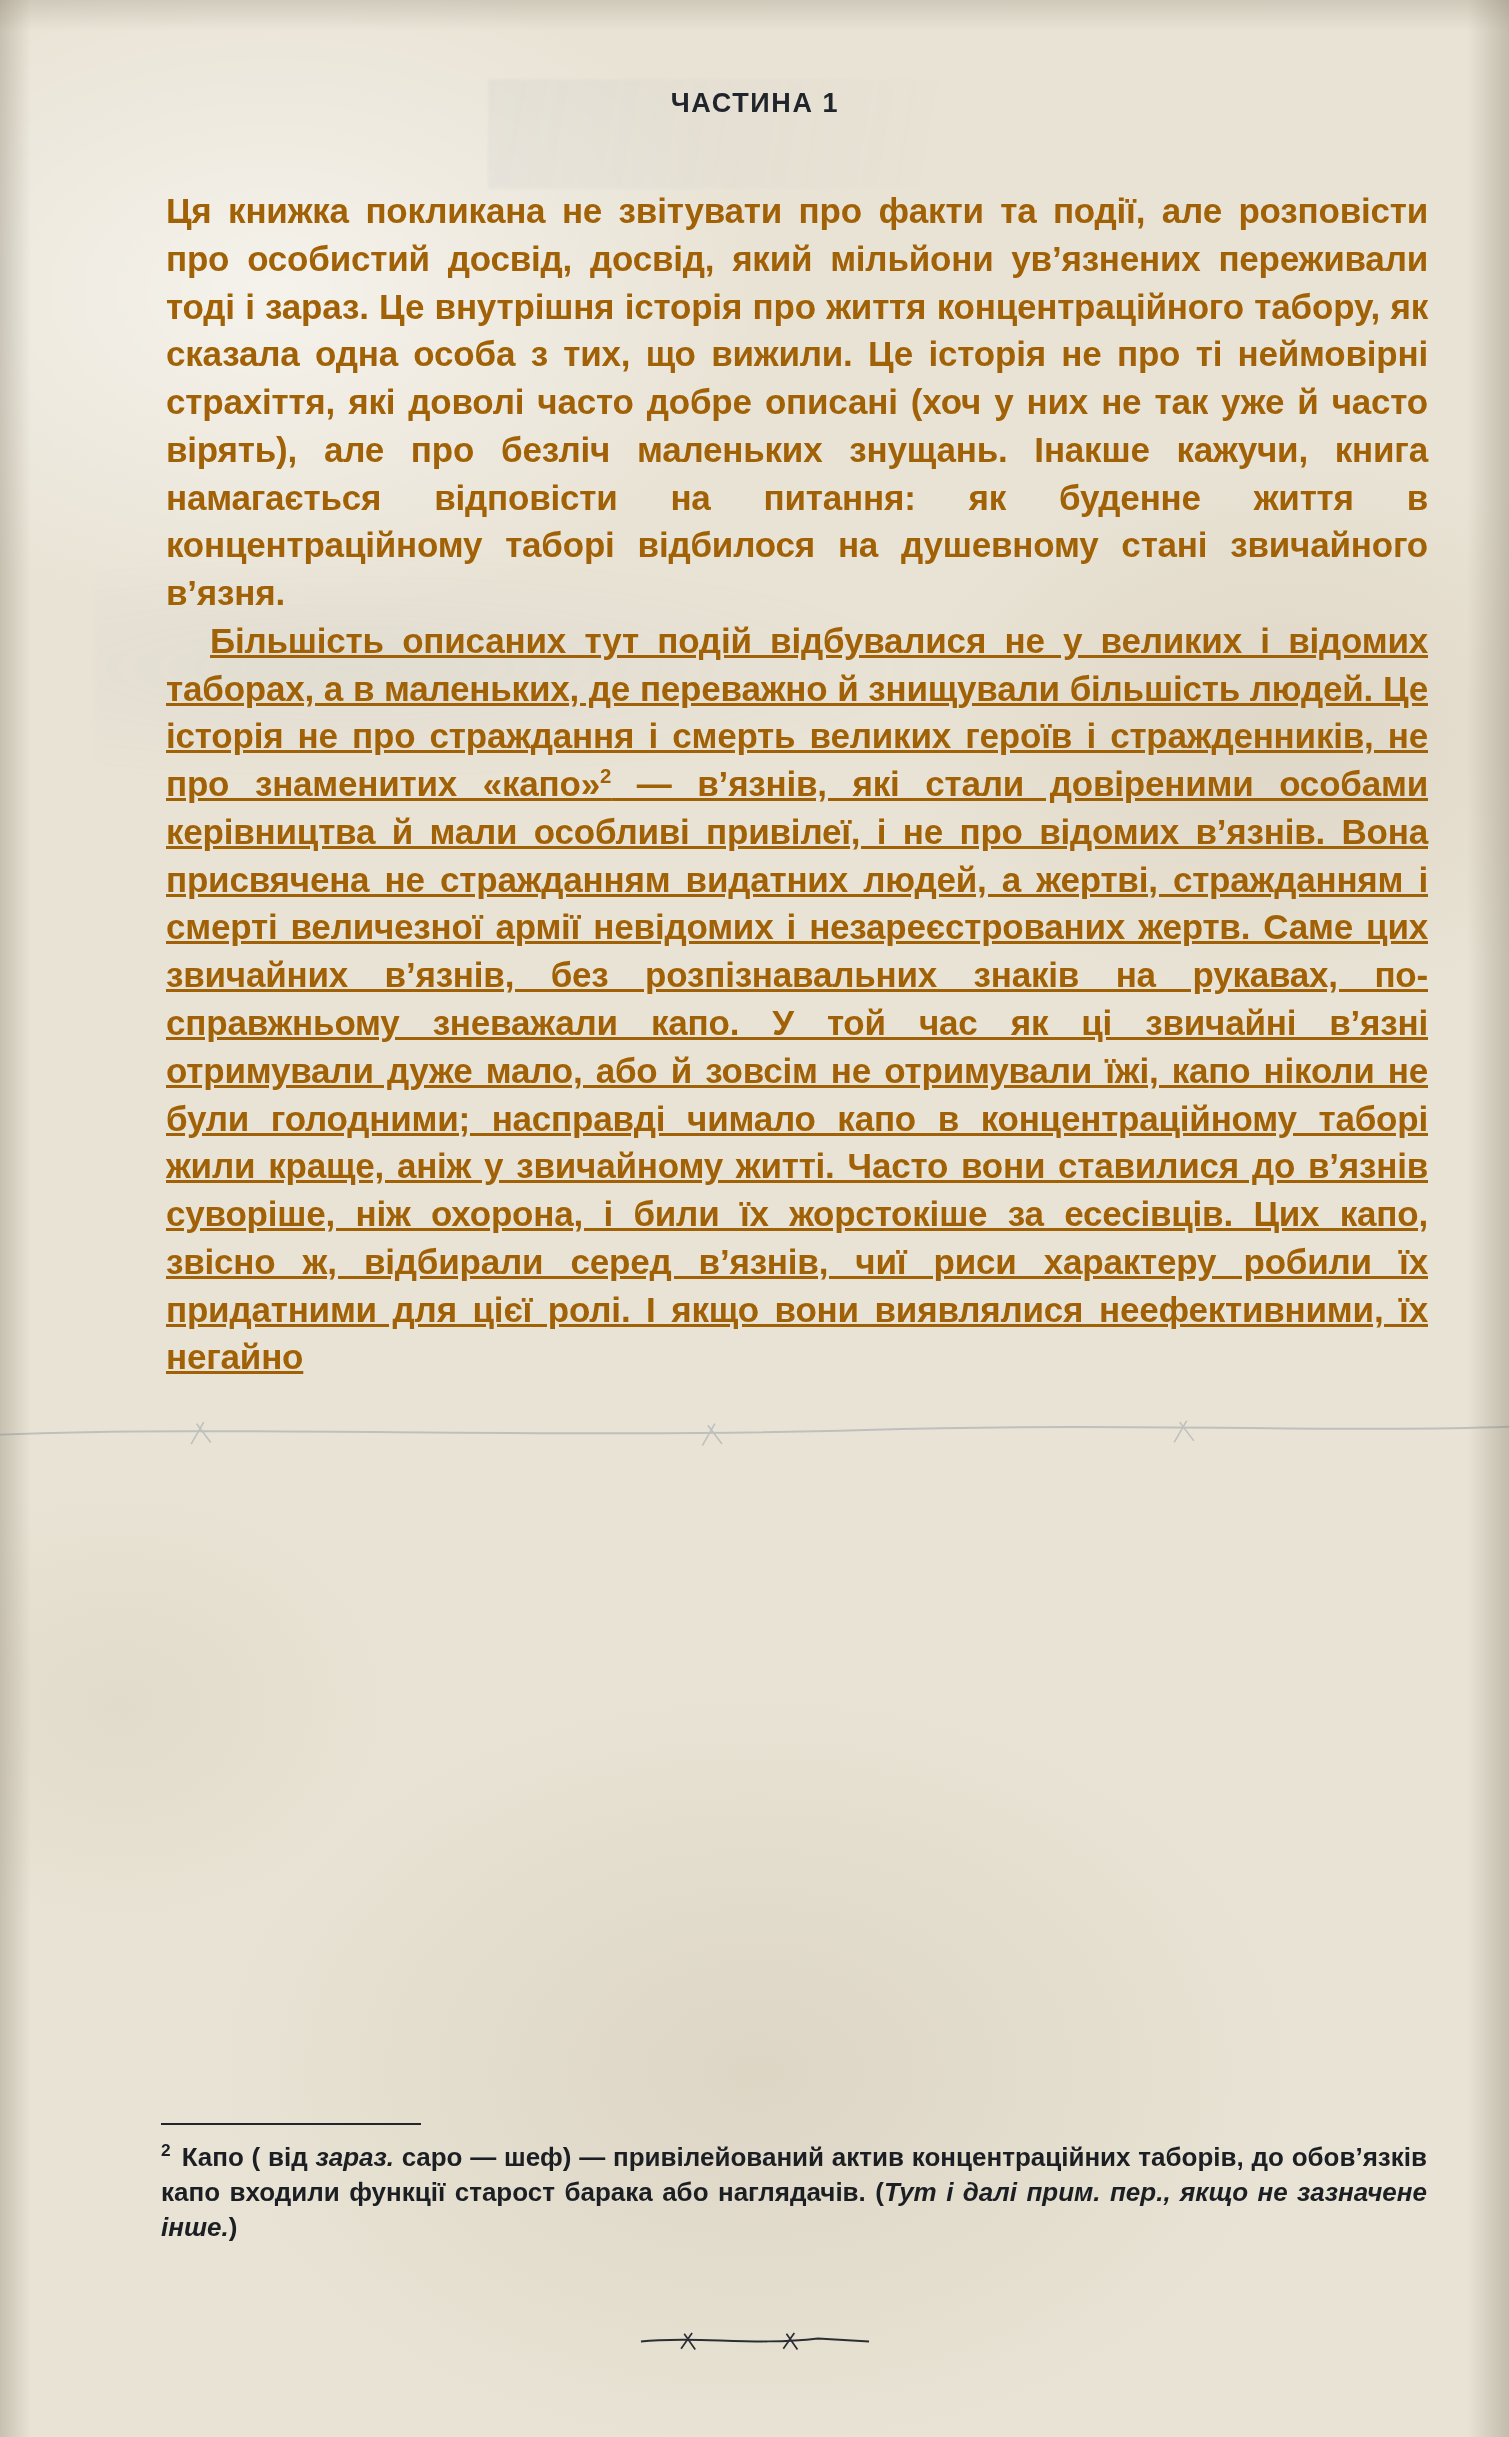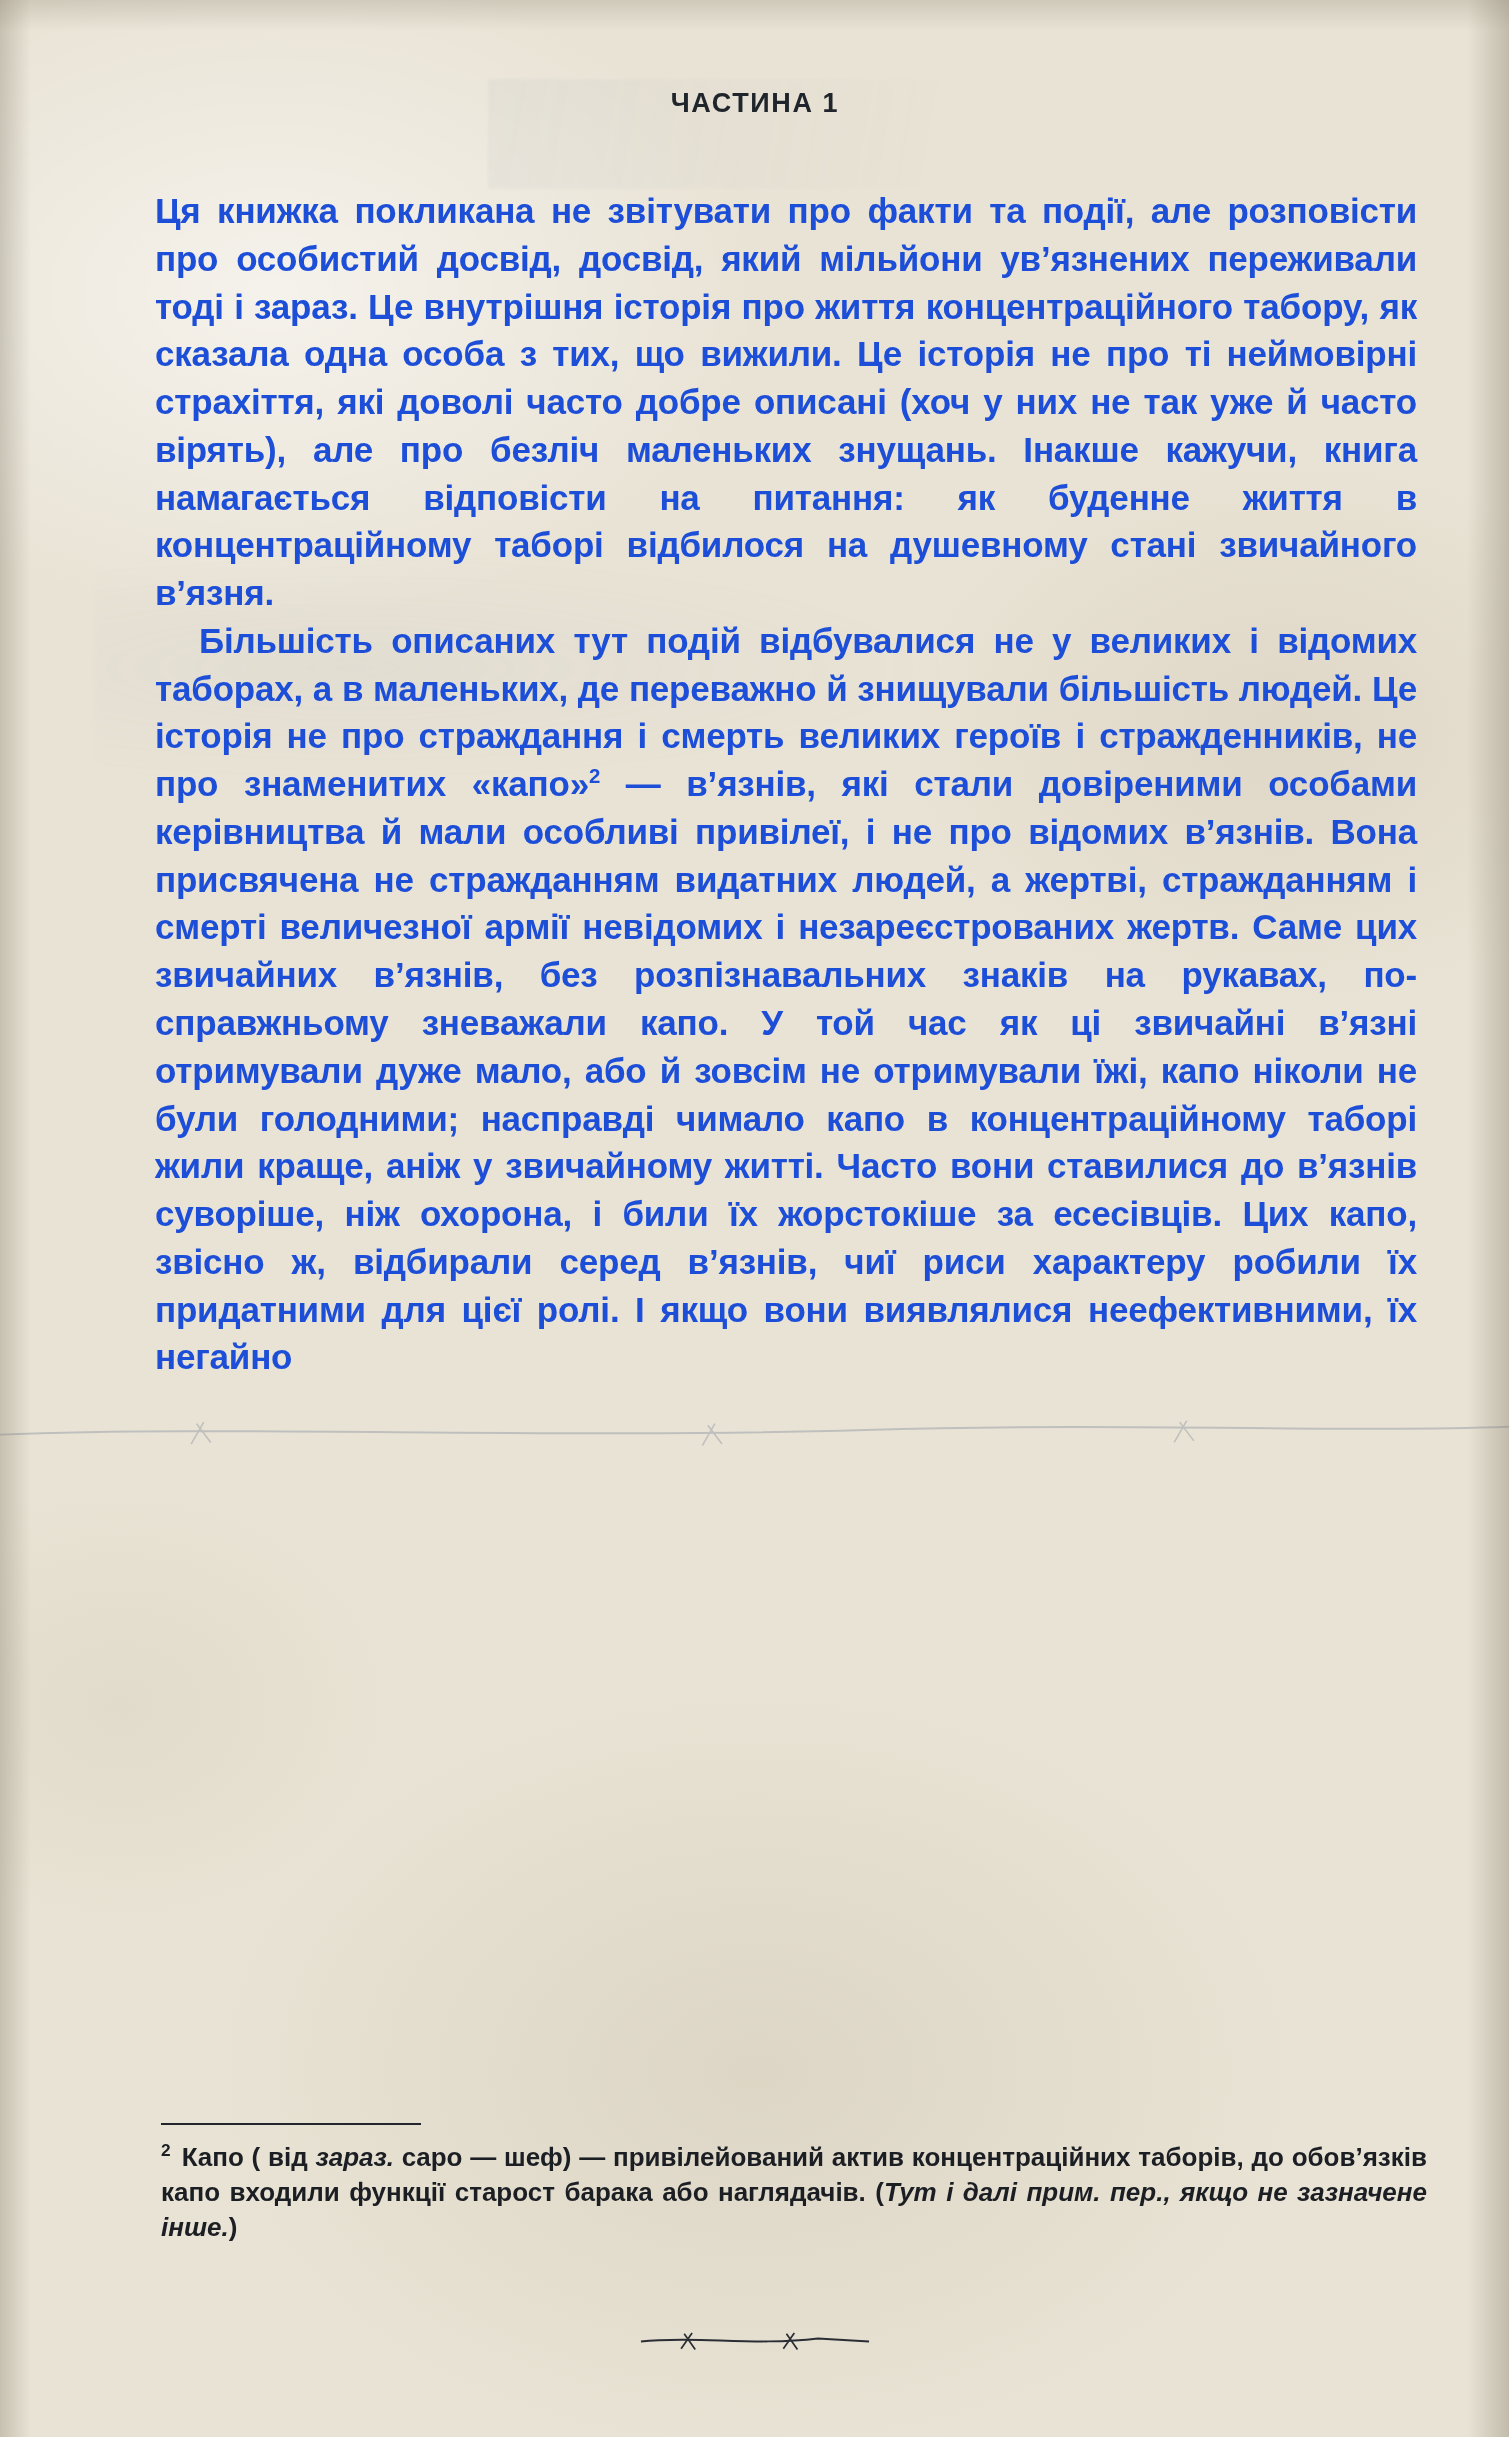--- a/index.html
+++ b/index.html
@@ -69,35 +69,36 @@
     left: 0;
     width: 1510px;
     text-align: center;
     font-size: 27px;
     font-weight: 700;
     letter-spacing: 1.6px;
     color: #20252b;
   }
   .body-text {
     position: absolute;
-    left: 155px;
+    left: 166px;
     top: 187px;
     width: 1262px;
     font-size: 35px;
     line-height: 1.365;
     text-align: justify;
     font-weight: 600;
     letter-spacing: -0.2px;
-    color: #1d4ed8;
+    color: #a16207;
   }
   .body-text p {
     margin: 0;
   }
   .body-text p.indent {
     text-indent: 44px;
+    text-decoration: underline;
   }
   sup.fnref {
     font-size: 20.4px;
     vertical-align: super;
     font-weight: 600;
   }
   .footnote-rule {
     position: absolute;
     left: 161px;
     top: 2123px;

